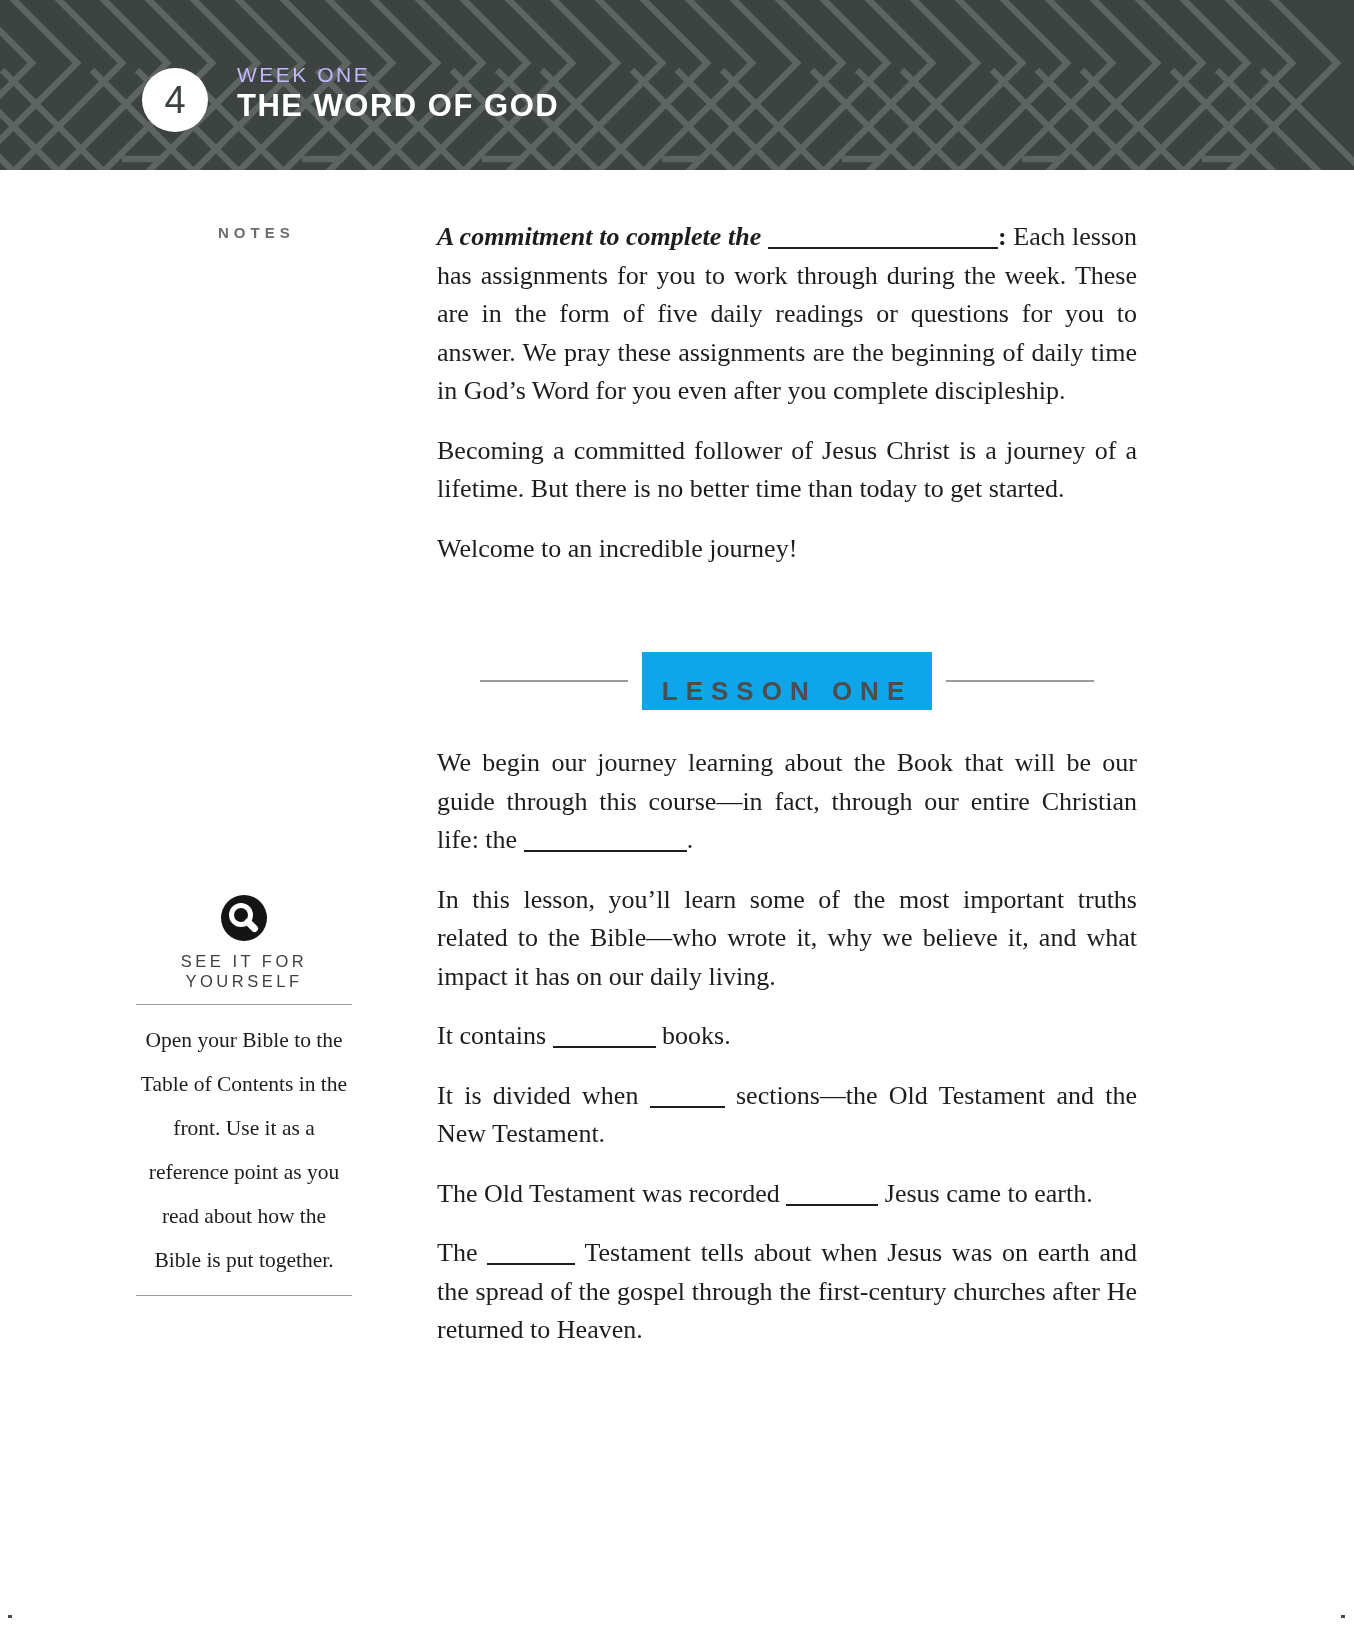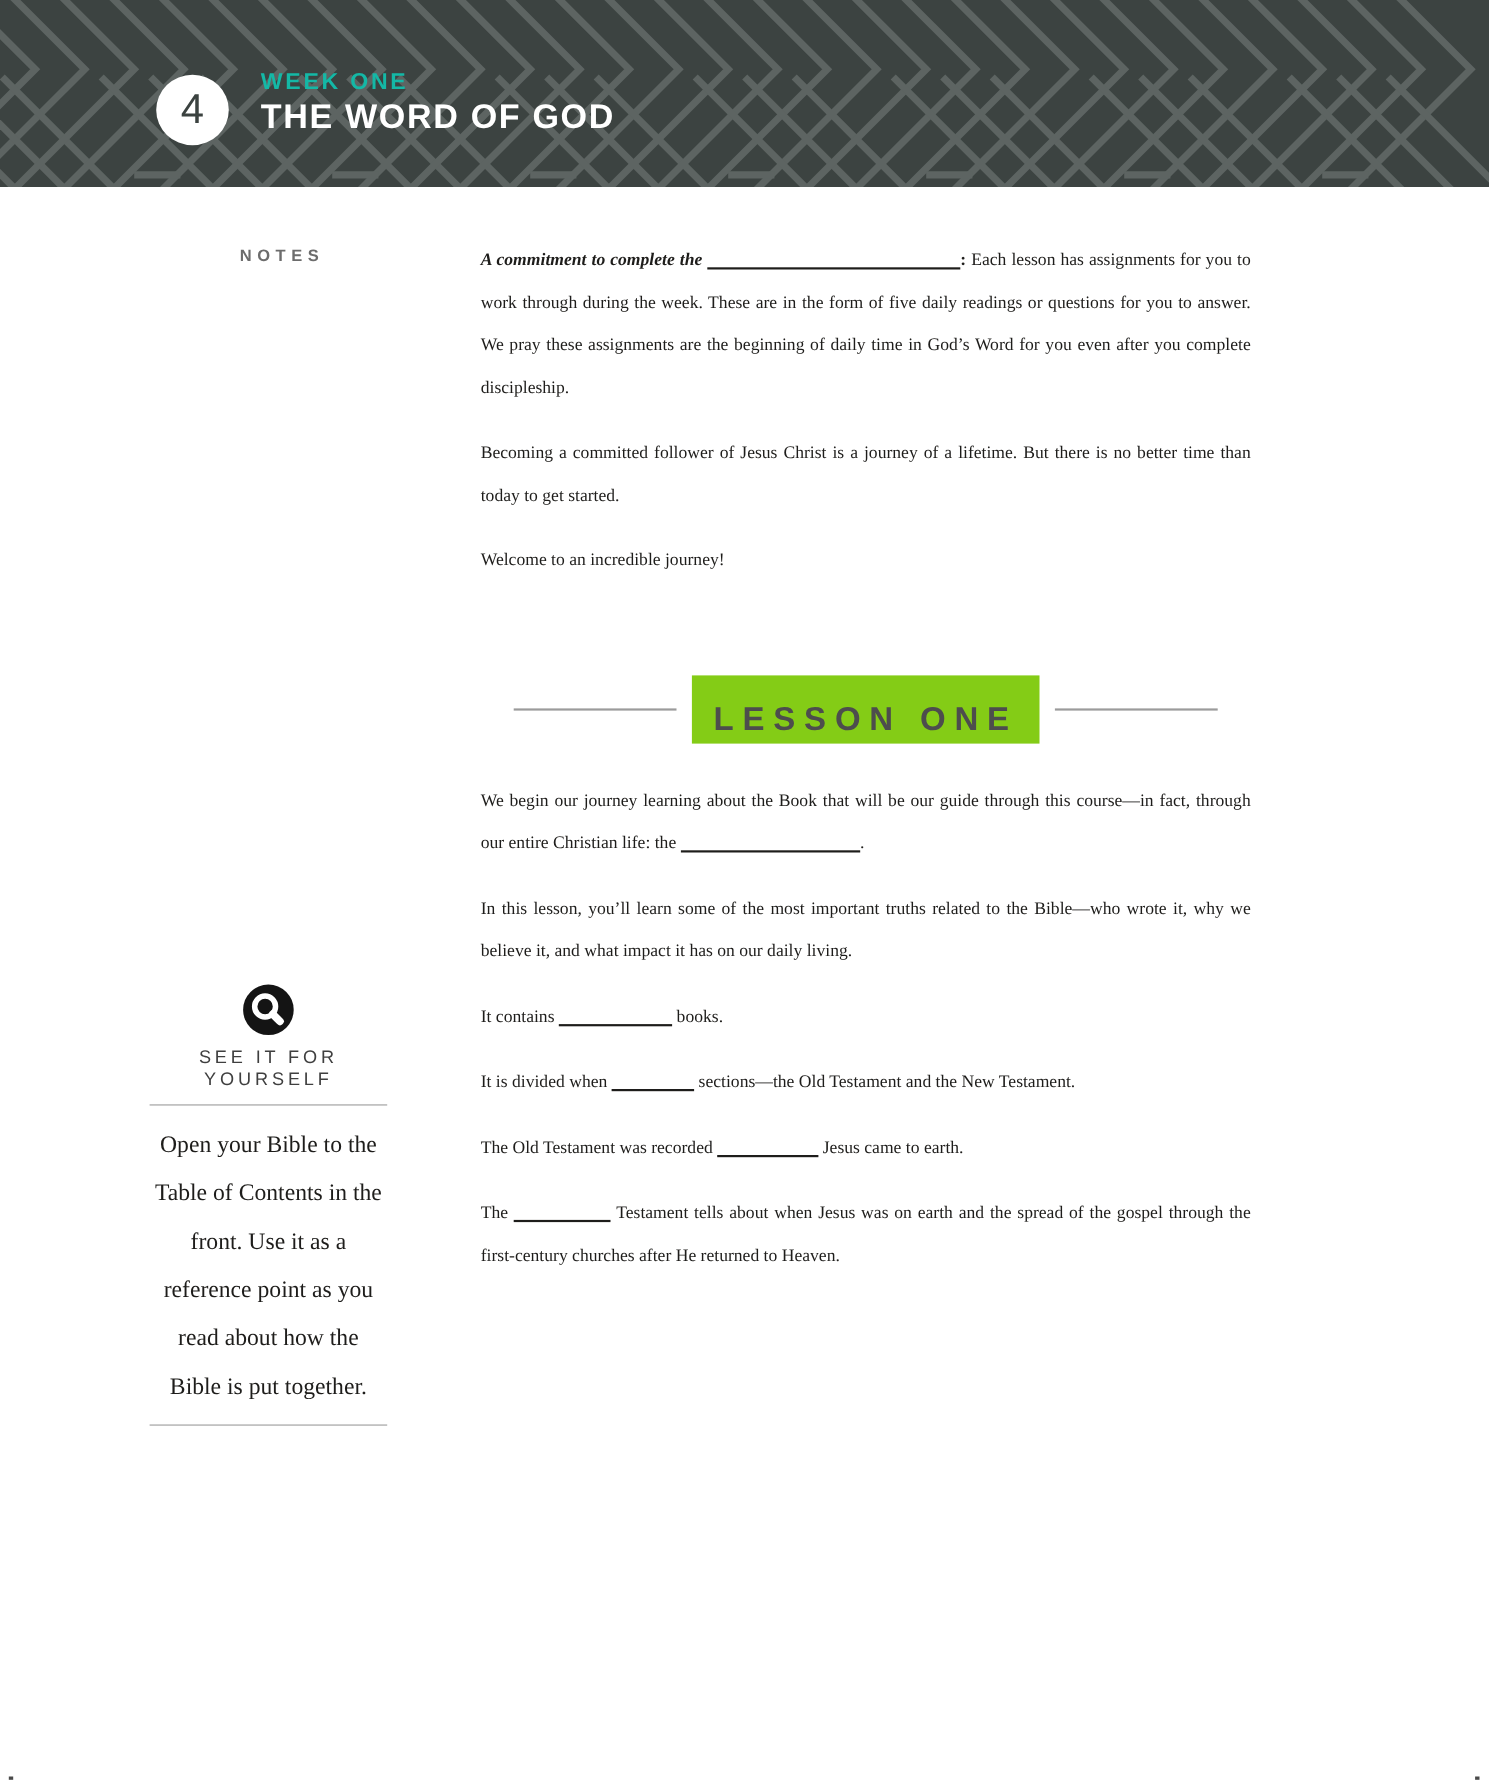--- a/index.html
+++ b/index.html
@@ -16,21 +16,21 @@
     position:absolute;left:142px;top:68px;width:66px;height:64px;background:#ffffff;
     border-radius:50%;display:flex;align-items:center;justify-content:center;
   }
   .page-num-circle span{
     font-family:"Liberation Sans","DejaVu Sans",sans-serif;font-size:38px;font-weight:200;
     color:#3b4240;line-height:1;
   }
   .header-titles{position:absolute;left:237px;top:63px;}
   .week-label{
     font-family:"Liberation Sans","DejaVu Sans",sans-serif;font-size:21px;letter-spacing:2.5px;
-    color:#14b8a6;font-weight:700;
+    color:#c4b5fd;font-weight:400;
   }
   .page-title{
     margin:1px 0 0 0;font-family:"Liberation Sans","DejaVu Sans",sans-serif;font-size:31px;
     font-weight:700;letter-spacing:1.5px;color:#ffffff;line-height:1.15;
   }
   
   .content{position:relative;width:1354px;height:1456px;}
   .notes-label{
     position:absolute;left:218px;top:54px;
     font-family:"Liberation Sans","DejaVu Sans",sans-serif;font-size:15px;font-weight:700;
@@ -43,35 +43,35 @@
     display:flex;align-items:center;justify-content:center;
   }
   .see-label{
     font-family:"Liberation Sans","DejaVu Sans",sans-serif;font-size:16.5px;letter-spacing:3.5px;
     color:#3f3f3f;line-height:20px;
   }
   .see-box hr{border:none;border-top:1px solid #9b9b9b;margin:13px 0;}
   .see-note{margin:0;font-size:21.5px;line-height:44px;color:#1e1d1b;}
   
   .main-col{position:absolute;left:437px;top:48px;width:700px;}
-  .main-col p{margin:0 0 21px 0;font-size:16px;line-height:38.5px;}
+  .main-col p{margin:0 0 21px 0;font-size:26px;line-height:38.5px;}
   .j{text-align:justify;}
   .lead{font-weight:700;font-style:italic;}
   .bold{font-weight:700;}
   .blank{
     display:inline-block;border-bottom:2px solid #1e1d1b;height:0.85em;vertical-align:-4px;
   }
   
   .lesson-heading{
     display:flex;align-items:center;justify-content:center;margin:84px 0 34px 0;
   }
   .lesson-heading .rule{display:block;width:148px;height:2px;background:#9b9b9b;}
   .lesson-heading h2{
-    margin:0 14px;padding:26px 20px 6px 20px;background:#84cc16;
-    font-family:"Liberation Sans","DejaVu Sans",sans-serif;font-size:30px;font-weight:700;
+    margin:0 14px;padding:26px 20px 6px 20px;background:#0ea5e9;
+    font-family:"Liberation Sans","DejaVu Sans",sans-serif;font-size:26px;font-weight:700;
     letter-spacing:8px;color:#4d4d4d;line-height:1;white-space:nowrap;
   }
   
   .corner-dot{position:absolute;width:4px;height:3px;background:#4a4a4a;}
   .corner-dot.left{left:8px;top:1615px;}
   .corner-dot.right{left:1341px;top:1615px;}
 </style>
 </head>
 <body>
 

